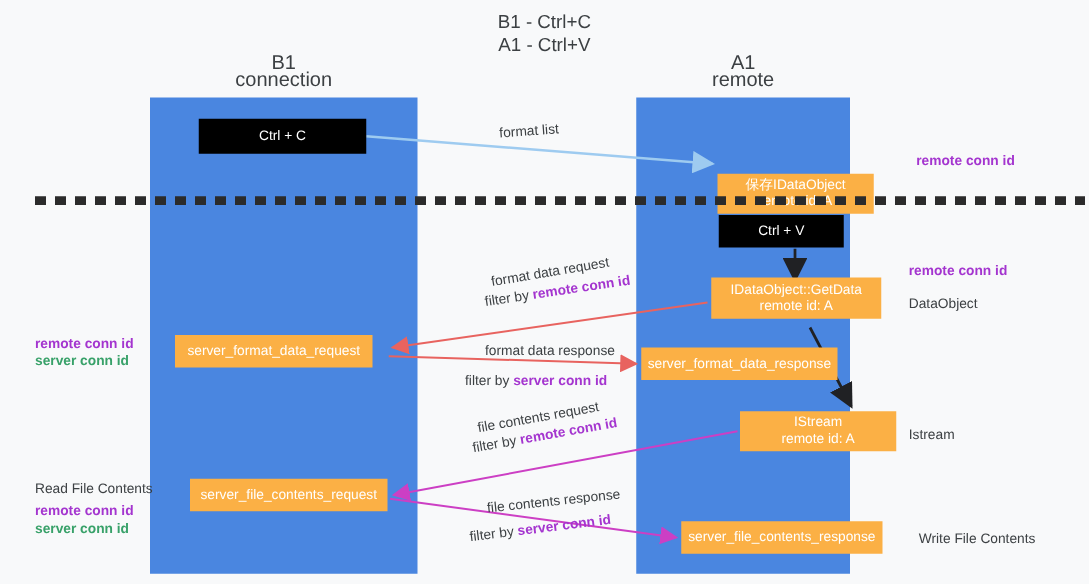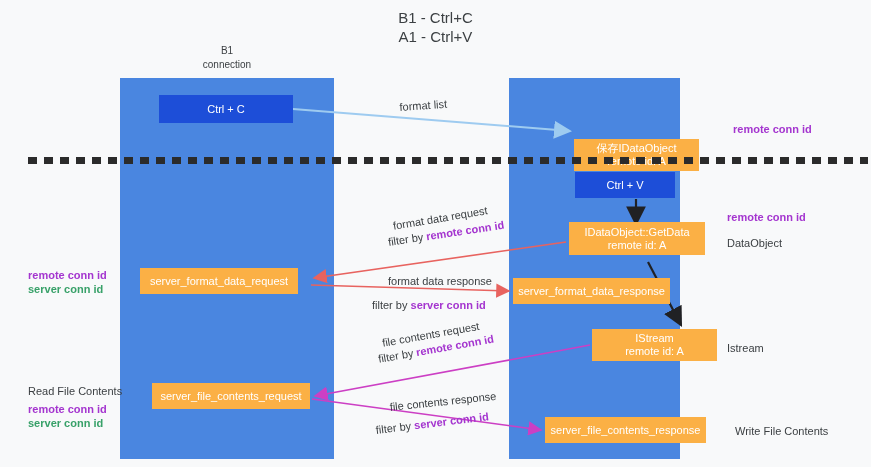--- a/index.html
+++ b/index.html
@@ -21,21 +21,21 @@
     background: #4a86e0;
   }
   #lane-b1 { left: 120px; top: 78px; width: 214px; height: 381px; }
   #lane-a1 { left: 509px; top: 78px; width: 171px; height: 381px; }
 
   
   .lane-head {
     position: absolute;
     text-align: center;
     color: #3c4043;
-    font-size: 10px;
+    font-size: 16px;
     line-height: 14px;
   }
   #head-b1 { left: 120px; top: 44px; width: 214px; }
   #head-a1 { left: 509px; top: 44px; width: 171px; }
   .lane-head .l1 { display: block; }
   .lane-head .l2 { display: block; }
 
   
   #title {
     position: absolute;
@@ -55,21 +55,21 @@
     display: flex;
     flex-direction: column;
     align-items: center;
     justify-content: center;
     color: #ffffff;
     font-size: 11px;
     line-height: 13px;
     text-align: center;
     z-index: 6;
   }
-  .box.green  { background: #1d4ed8; }
+  .box.green  { background: #000000; }
   .box.orange { background: #fbb045; }
   .box .ln { display: block; }
 
   #box-ctrlc  { left: 159px; top: 95px;  width: 134px; height: 28px; }
   #box-idata  { left: 574px; top: 117px; width: 125px; height: 32px; margin-top: 22px; }
   #box-ctrlv  { left: 575px; top: 172px; width: 100px; height: 26px; }
   #box-getdata{ left: 569px; top: 222px; width: 136px; height: 33px; }
   #box-sfdreq { left: 140px; top: 268px; width: 158px; height: 26px; }
   #box-sfdres { left: 513px; top: 278px; width: 157px; height: 26px; }
   #box-istream{ left: 592px; top: 329px; width: 125px; height: 32px; }
@@ -121,20 +121,24 @@
 
   <div id="title">
     <span>B1 - Ctrl+C</span>
     <span>A1 - Ctrl+V</span>
   </div>
 
   <div class="lane-head" id="head-b1">
     <span class="l1">B1</span>
     <span class="l2">connection</span>
   </div>
+  <div class="lane-head" id="head-a1">
+    <span class="l1">A1</span>
+    <span class="l2">remote</span>
+  </div>
 
   <div class="lane" id="lane-b1"></div>
   <div class="lane" id="lane-a1"></div>
 
   <svg id="arrows" viewBox="0 0 871 467">
     <defs>
       <marker id="ah-blue" markerWidth="9" markerHeight="9" refX="8" refY="4.5" orient="auto">
         <path d="M0,0 L9,4.5 L0,9 z" fill="#9ecbf0"></path>
       </marker>
       <marker id="ah-red" markerWidth="9" markerHeight="9" refX="8" refY="4.5" orient="auto">

